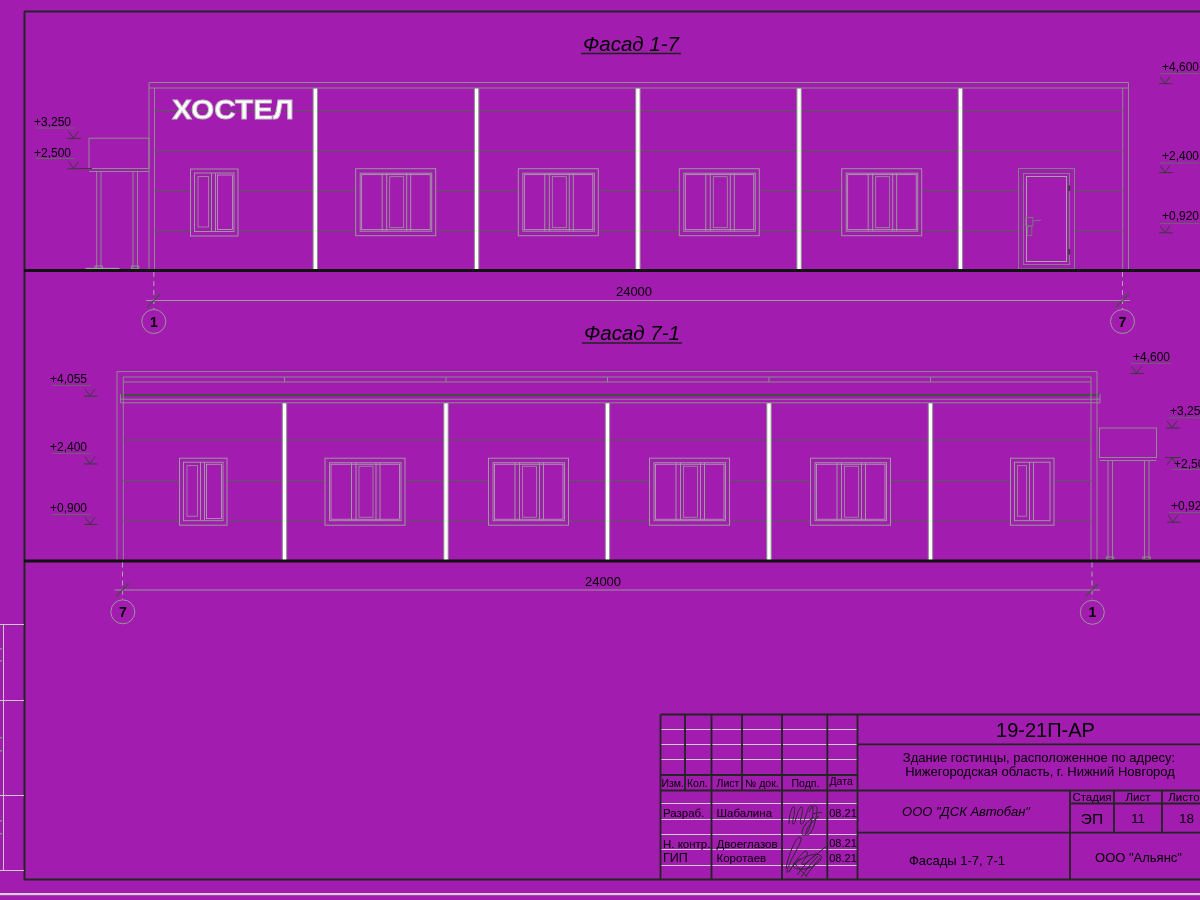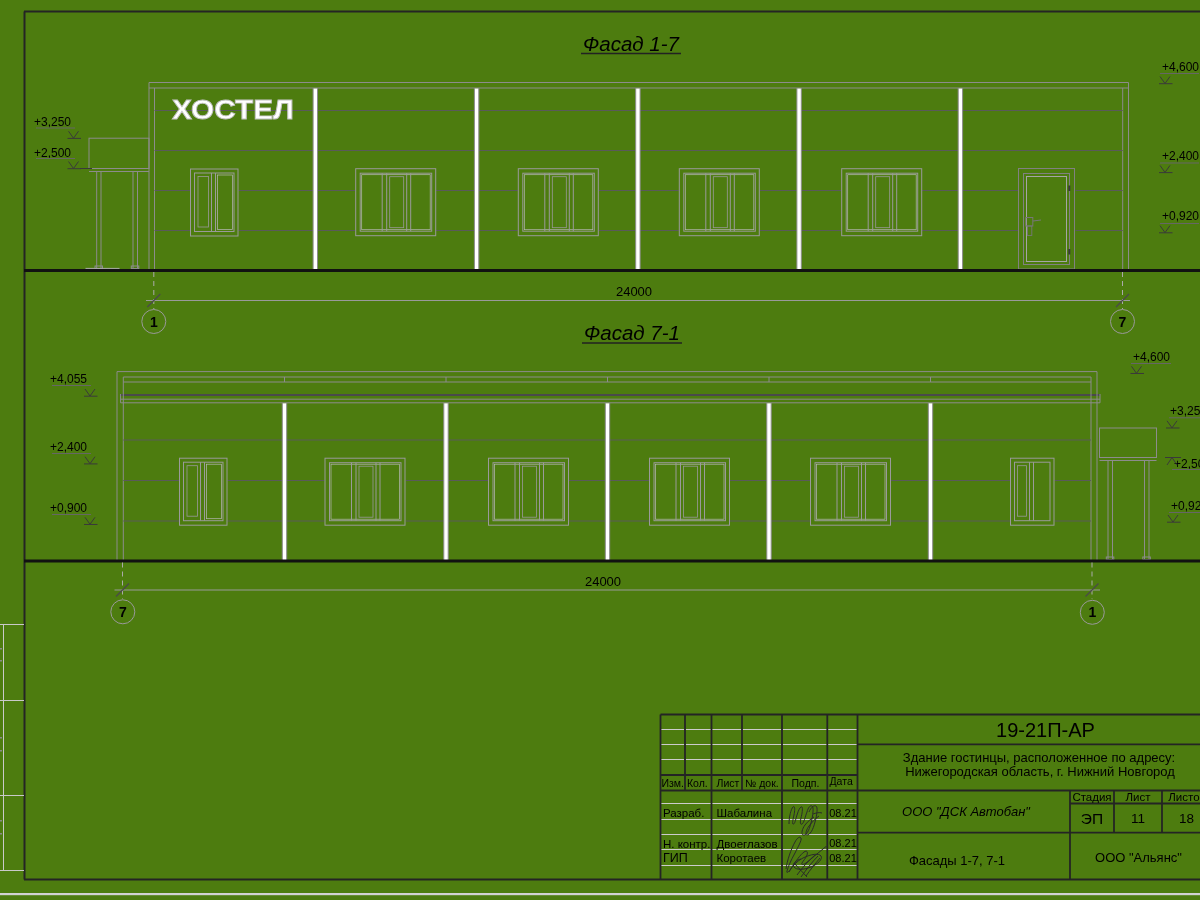--- a/index.html
+++ b/index.html
@@ -1,16 +1,16 @@
 <!DOCTYPE html>
 <html><head>
 <meta charset="utf-8">
 <style>
   html,body{margin:0;padding:0;background:#ffffff;}
-  .page{position:relative;width:1200px;height:900px;overflow:hidden;background:#4d7c0f;
+  .page{position:relative;width:1200px;height:900px;overflow:hidden;background:#a21caf;
         font-family:"Liberation Sans", sans-serif;}
   svg{position:absolute;left:0;top:0;}
   text{font-family:"Liberation Sans", sans-serif;}
 </style>
 </head>
 <body>
 <div class="page">
 <svg width="1200" height="900" viewBox="0 0 1200 900">
 <defs>
 

